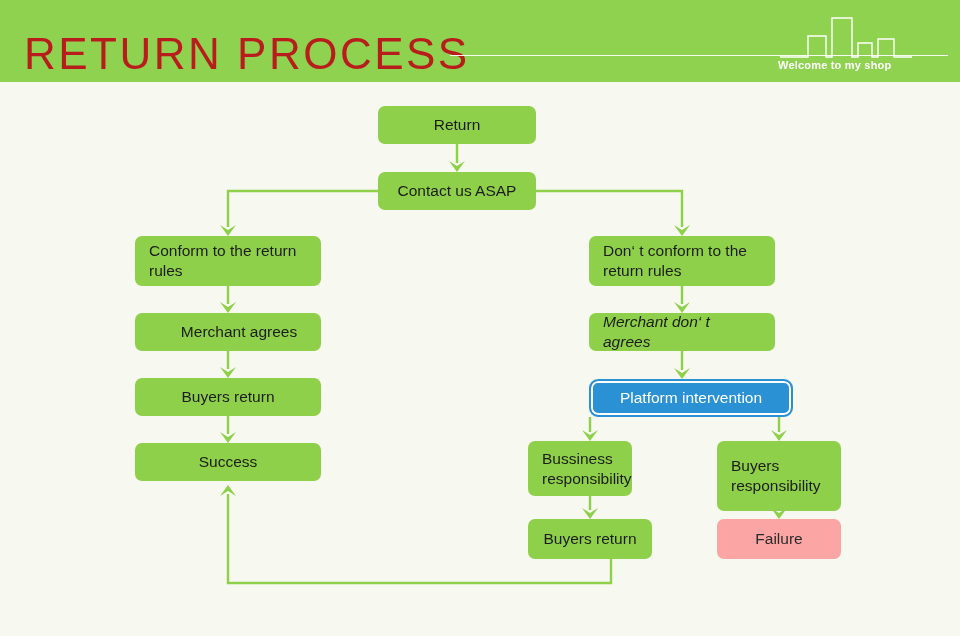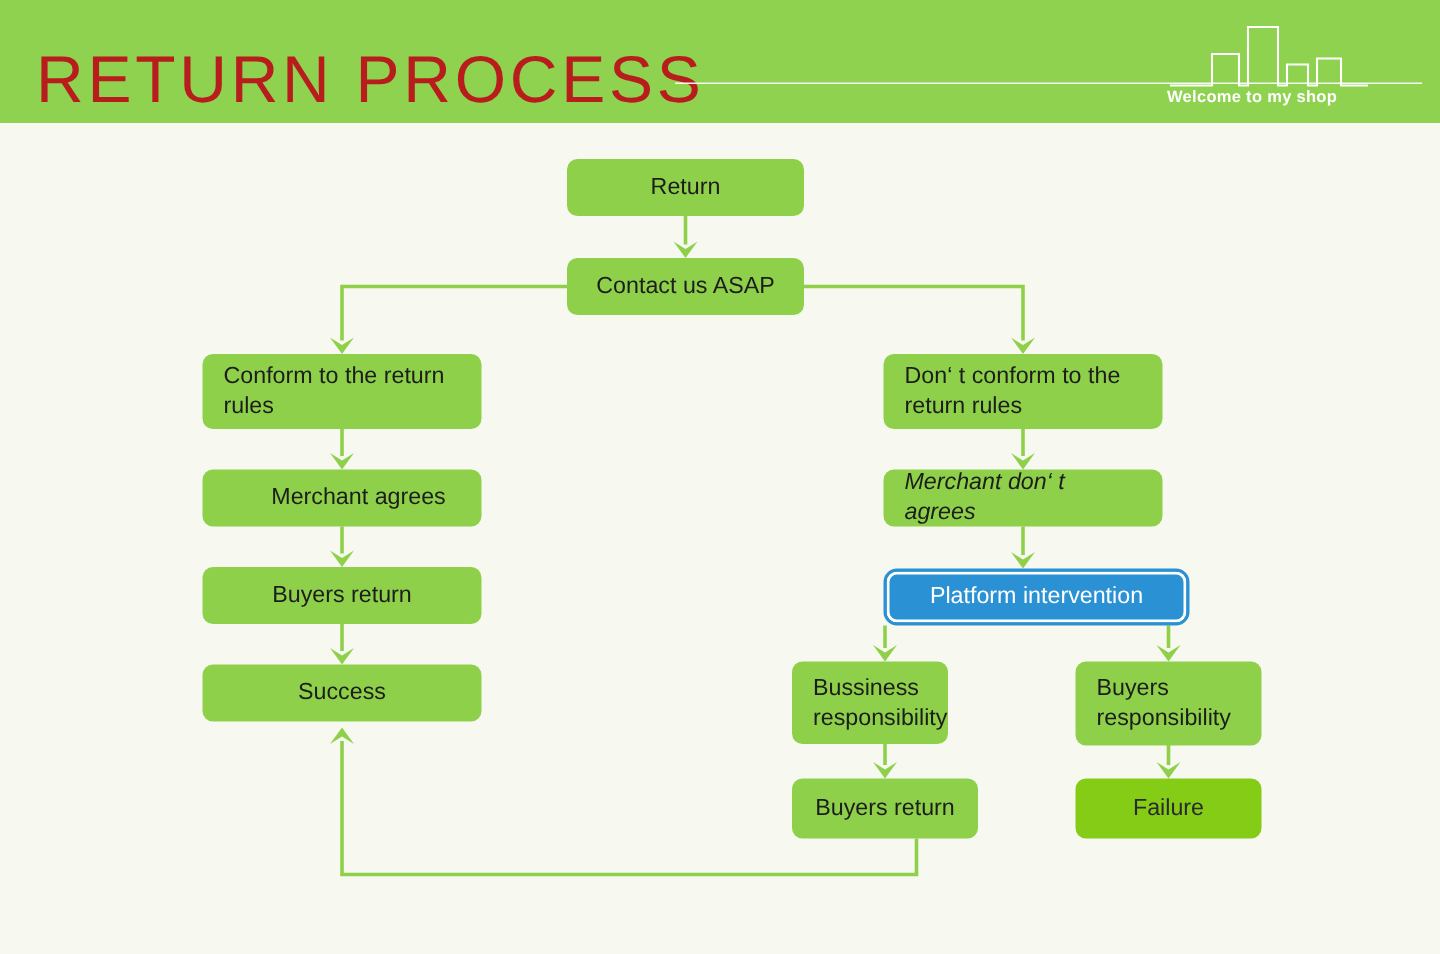--- a/index.html
+++ b/index.html
@@ -99,21 +99,21 @@
   .node.left {
     justify-content: flex-start;
     text-align: left;
   }
   .node-label {
     display: block;
     width: 100%;
   }
 
   .node.green  { background: #8ed04a; color: #1d1d1b; }
-  .node.gray   { background: #84cc16; color: #2b2b2b; text-align: center; }
+  .node.gray   { background: #fca5a5; color: #2b2b2b; text-align: center; }
   .node.blue {
     background: #2a92d4;
     color: #ffffff;
     border: 2px solid #2a92d4;
     box-shadow: inset 0 0 0 2px #ffffff;
     border-radius: 9px;
   }
 </style>
 </head>
 <body>
@@ -193,21 +193,21 @@
   </div>
   <div class="node green left" style="left: 589px; top: 313px; width: 186px; height: 38px; font-style: italic;">
     <span class="node-label">Merchant don‘ t agrees</span>
   </div>
   <div class="node blue center" style="left: 577px; top: 379px; width: 204px; height: 38px; margin-left: 12px;">
     <span class="node-label">Platform intervention</span>
   </div>
   <div class="node green left" style="left: 528px; top: 441px; width: 104px; height: 55px;">
     <span class="node-label">Bussiness responsibility</span>
   </div>
-  <div class="node green left" style="left: 717px; top: 441px; width: 124px; height: 56px;">
+  <div class="node green left" style="left: 717px; top: 441px; width: 124px; height: 70px;">
     <span class="node-label">Buyers responsibility</span>
   </div>
   <div class="node green center" style="left: 528px; top: 519px; width: 124px; height: 40px;">
     <span class="node-label">Buyers return</span>
   </div>
   <div class="node gray center" style="left: 717px; top: 519px; width: 124px; height: 40px;">
     <span class="node-label">Failure</span>
   </div>
 
 </div>

